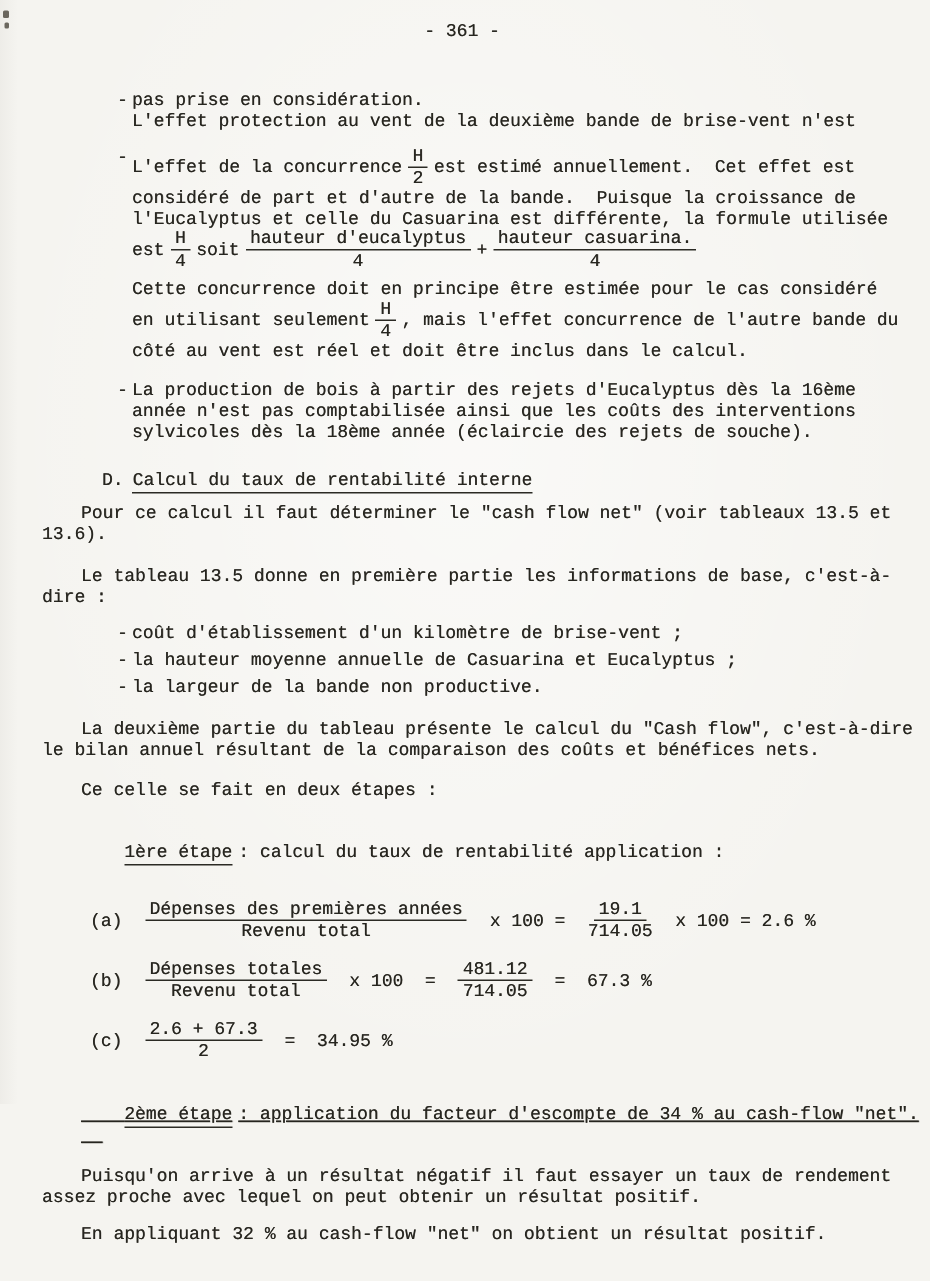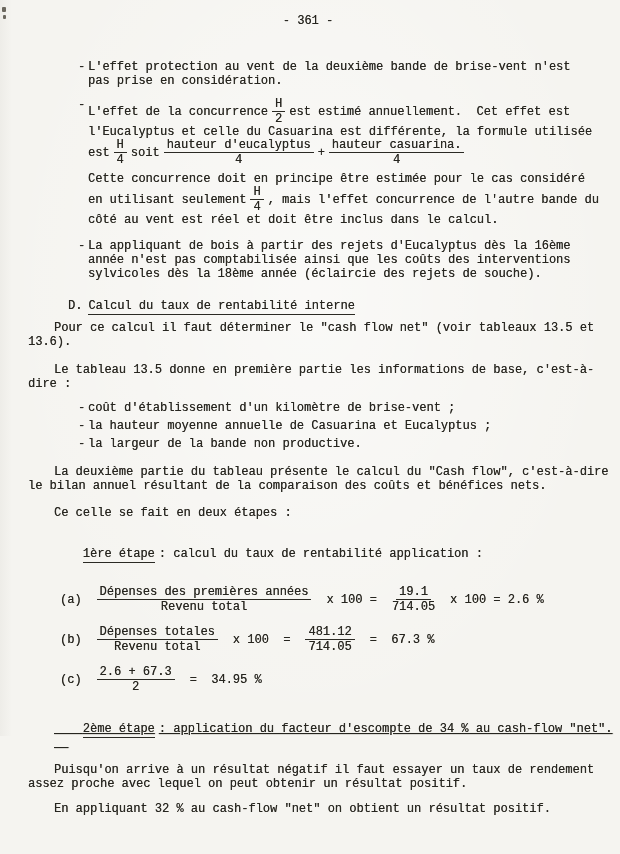--- a/index.html
+++ b/index.html
@@ -77,43 +77,44 @@
   <div class="artifact a1"></div>
   <div class="artifact a2"></div>
 
   <div class="pagenum">- 361 -</div>
 
   <div class="list1">
 
     <div class="li">
       <span class="dash">-</span>
       <div class="li-body">
+        <div class="line">pas prise en considération.</div>
         <div class="line">L'effet protection au vent de la deuxième bande de brise-vent n'est</div>
-        <div class="line">pas prise en considération.</div>
       </div>
     </div>
 
     <div class="li mt10">
       <span class="dash">-</span>
       <div class="li-body">
         <div class="line"><span>L'effet de la concurrence</span><span class="frac"><span class="num">H</span><span class="den">2</span></span><span>est estimé annuellement.  Cet effet est</span></div>
+        <div class="line">considéré de part et d'autre de la bande.  Puisque la croissance de</div>
         <div class="line">l'Eucalyptus et celle du Casuarina est différente, la formule utilisée</div>
         <div class="line"><span>est</span><span class="frac"><span class="num">H</span><span class="den">4</span></span><span>soit</span><span class="frac"><span class="num">hauteur d'eucalyptus</span><span class="den">4</span></span><span>+</span><span class="frac"><span class="num">hauteur casuarina.</span><span class="den">4</span></span></div>
         <div class="cont">
           <div class="line">Cette concurrence doit en principe être estimée pour le cas considéré</div>
           <div class="line"><span>en utilisant seulement</span><span class="frac"><span class="num">H</span><span class="den">4</span></span><span>, mais l'effet concurrence de l'autre bande du</span></div>
           <div class="line">côté au vent est réel et doit être inclus dans le calcul.</div>
         </div>
       </div>
     </div>
 
     <div class="li mt12">
       <span class="dash">-</span>
       <div class="li-body">
-        <div class="line">La appliquant de bois à partir des rejets d'Eucalyptus dès la 16ème</div>
+        <div class="line">La production de bois à partir des rejets d'Eucalyptus dès la 16ème</div>
         <div class="line">année n'est pas comptabilisée ainsi que les coûts des interventions</div>
         <div class="line">sylvicoles dès la 18ème année (éclaircie des rejets de souche).</div>
       </div>
     </div>
   </div>
 
   <div class="heading-d">
     <span class="lbl">D.</span><span class="u">Calcul du taux de rentabilité interne</span>
   </div>
 

